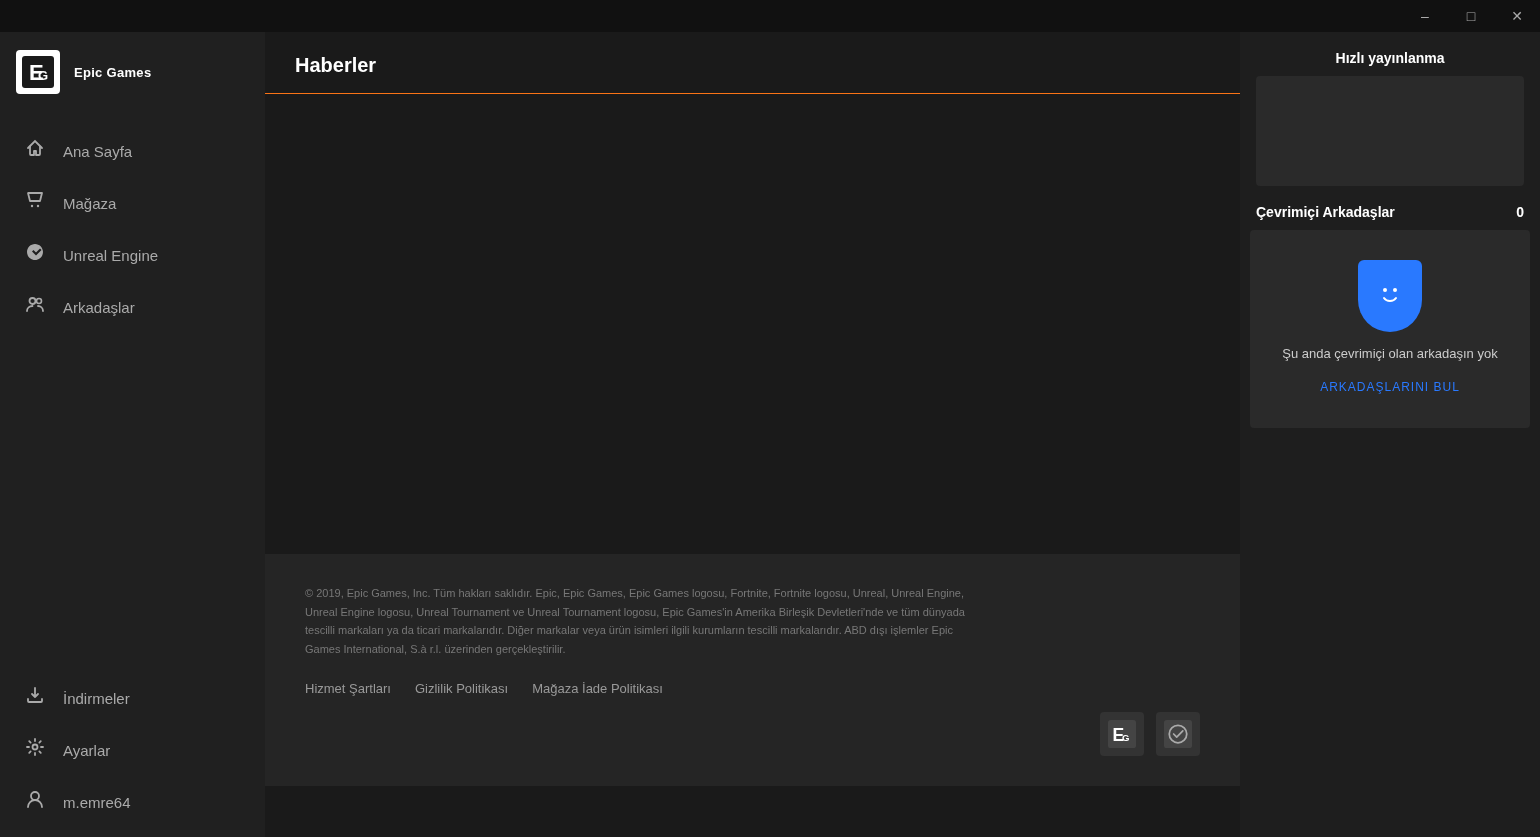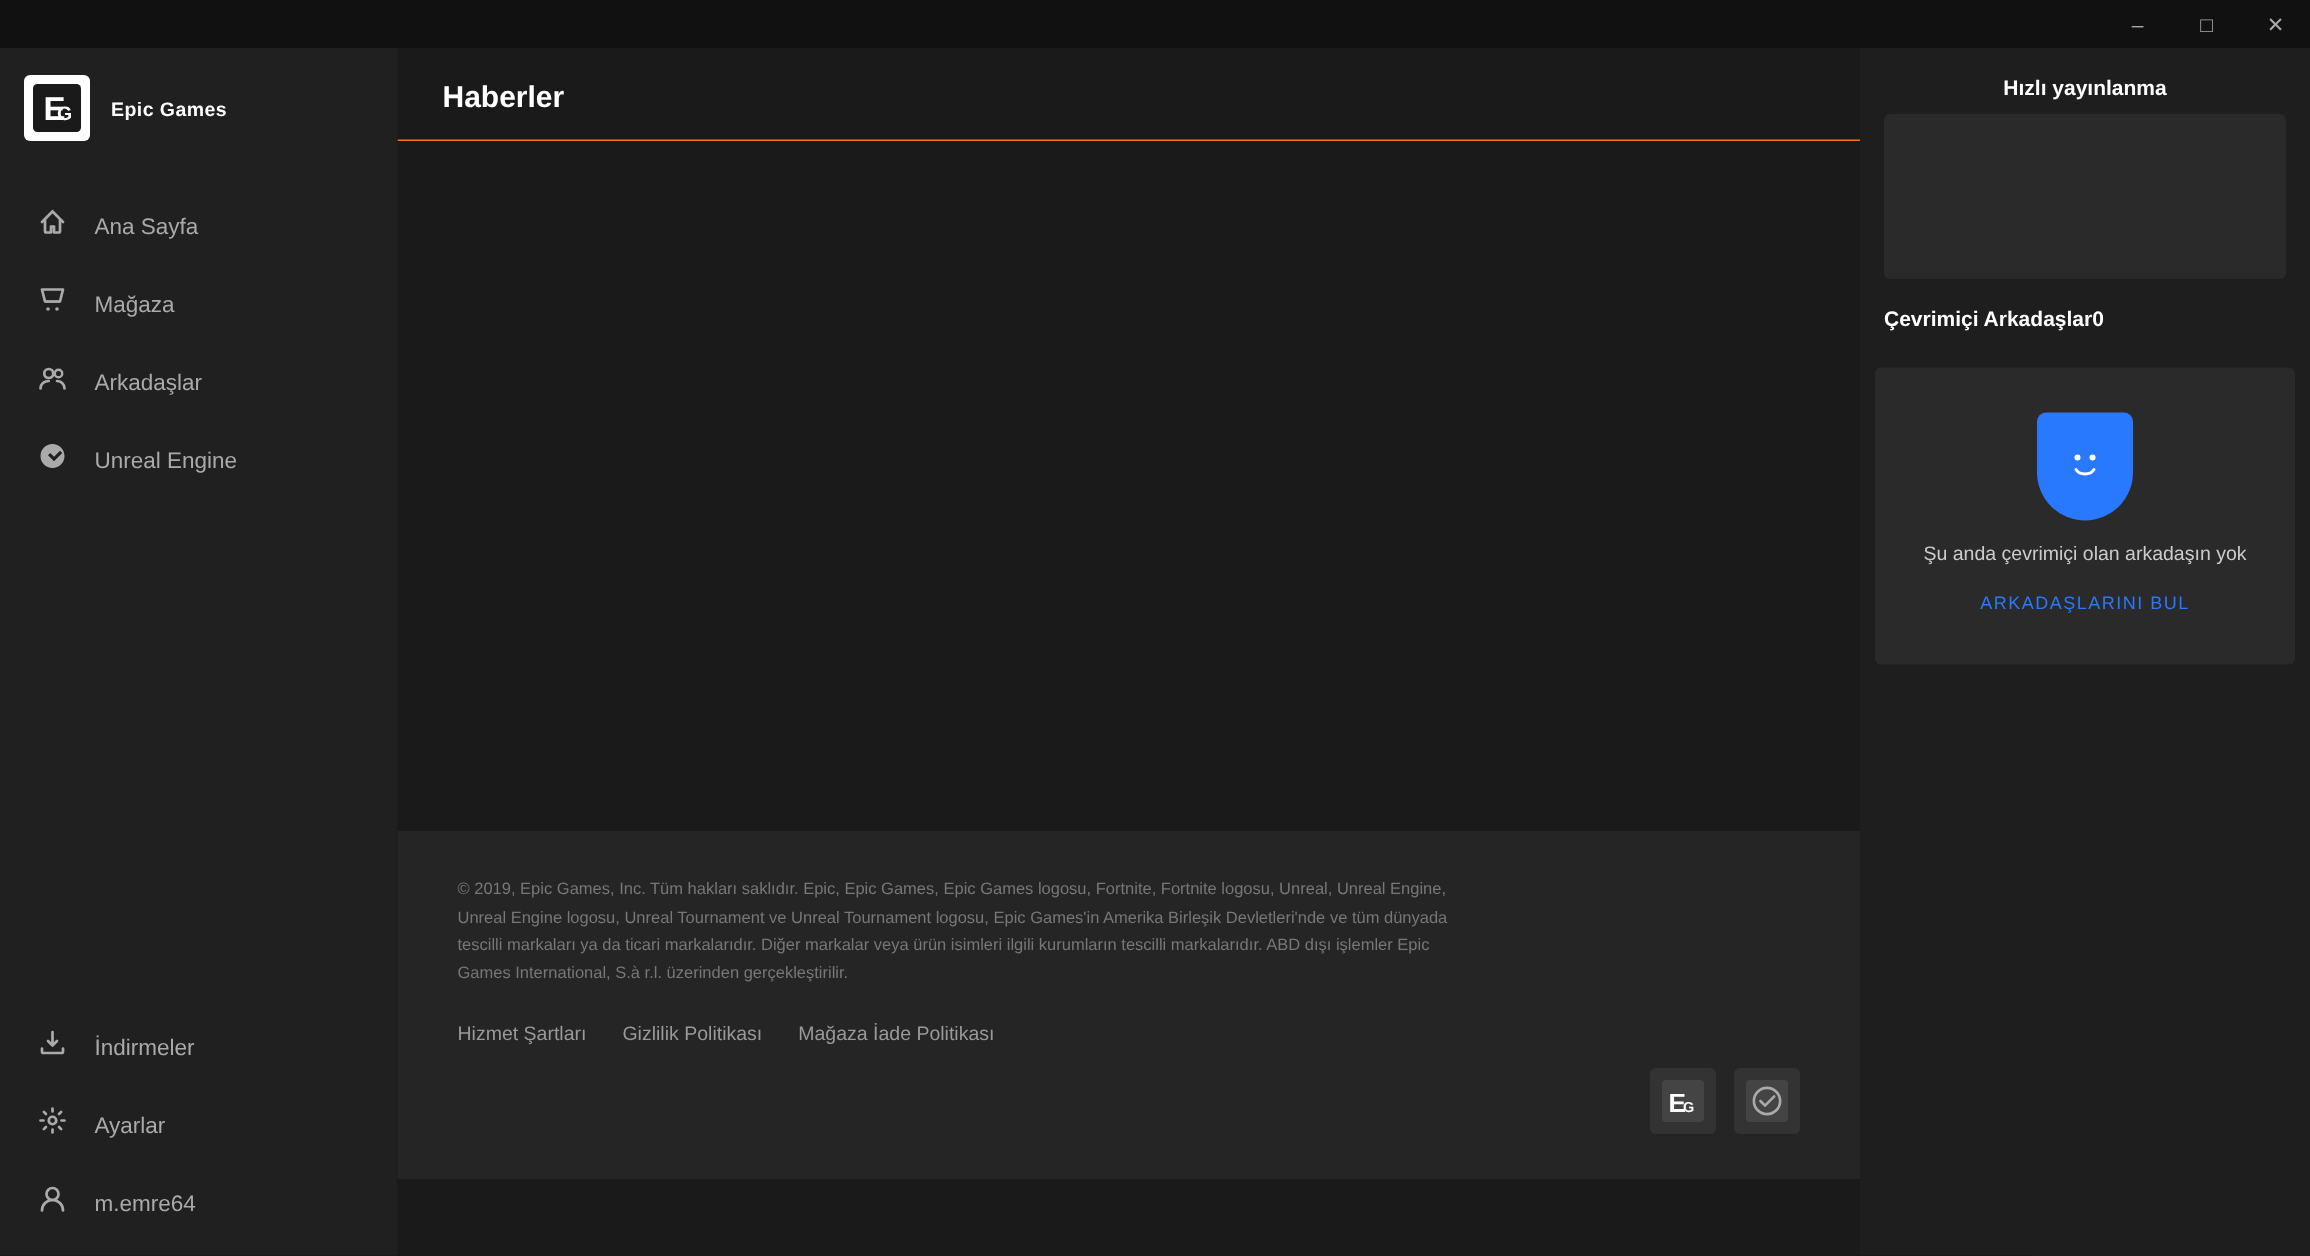--- a/index.html
+++ b/index.html
@@ -210,23 +210,23 @@
       width: 100%;
       height: 110px;
       background: #2a2a2a;
       border-radius: 4px;
       margin-bottom: 18px;
     }
 
     .friends-header {
       display: flex;
       align-items: center;
-      justify-content: flex-start;
+      justify-content: space-between;
       padding: 0 16px;
-      margin-bottom: 25px;
+      margin-bottom: 10px;
     }
 
     .friends-title {
       color: #fff;
       font-size: 14px;
       font-weight: 600;
     }
 
     .friends-count {
       color: #fff;
@@ -329,36 +329,36 @@
             <path d="M5 11h10" stroke="#aaa" stroke-width="1.5"></path>
           </svg>
         </div>
         <span>Mağaza</span>
       </div>
 
 
       <div class="nav-item">
         <div class="nav-icon">
           <svg width="20" height="20" viewBox="0 0 20 20" fill="none">
+            <path d="M10 2C5.58 2 2 5.58 2 10s3.58 8 8 8 8-3.58 8-8-3.58-8-8-8zm1 11.5l-4-4 1.5-1.5 2.5 2.5 4-4 1.5 1.5-5.5 5.5z" fill="#aaa"></path>
+          </svg>
+        </div>
+        <span>Unreal Engine</span>
+      </div>
+
+      <div class="nav-item">
+        <div class="nav-icon">
+          <svg width="20" height="20" viewBox="0 0 20 20" fill="none">
             <circle cx="7.5" cy="7" r="3" stroke="#aaa" stroke-width="1.8"></circle>
             <path d="M2 17c0-3 2.5-5 5.5-5" stroke="#aaa" stroke-width="1.8" stroke-linecap="round"></path>
             <circle cx="14" cy="7" r="2.5" stroke="#aaa" stroke-width="1.6"></circle>
             <path d="M13 12c2.5 0 5 1.8 5 5" stroke="#aaa" stroke-width="1.8" stroke-linecap="round"></path>
           </svg>
         </div>
         <span>Arkadaşlar</span>
-      </div>
-
-      <div class="nav-item">
-        <div class="nav-icon">
-          <svg width="20" height="20" viewBox="0 0 20 20" fill="none">
-            <path d="M10 2C5.58 2 2 5.58 2 10s3.58 8 8 8 8-3.58 8-8-3.58-8-8-8zm1 11.5l-4-4 1.5-1.5 2.5 2.5 4-4 1.5 1.5-5.5 5.5z" fill="#aaa"></path>
-          </svg>
-        </div>
-        <span>Unreal Engine</span>
       </div>
     </div>
 
     <div class="bottom-nav">
 
       <div class="nav-item">
         <div class="nav-icon">
           <svg width="20" height="20" viewBox="0 0 20 20" fill="none">
             <path d="M10 3v9m0 0l-3-3m3 3l3-3" stroke="#aaa" stroke-width="1.8" stroke-linecap="round" stroke-linejoin="round"></path>
             <path d="M3 14v2a1 1 0 001 1h12a1 1 0 001-1v-2" stroke="#aaa" stroke-width="1.8" stroke-linecap="round"></path>

